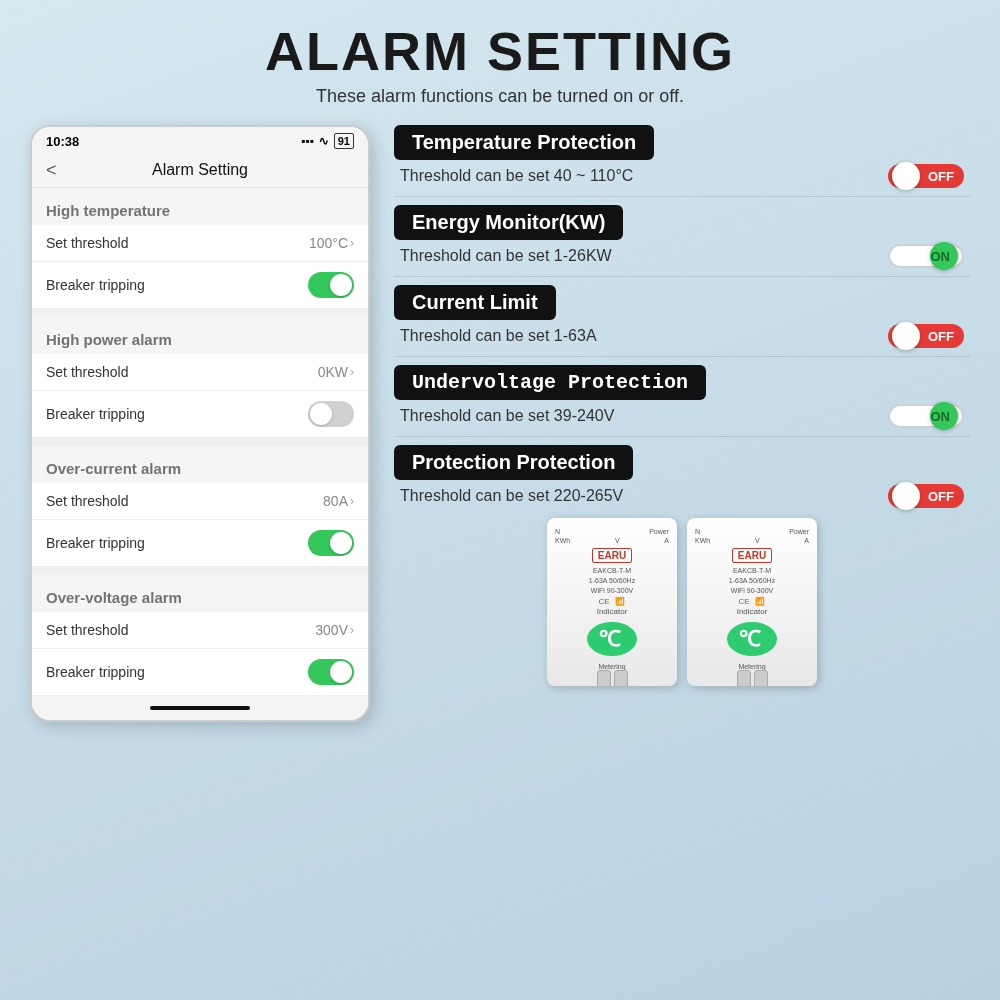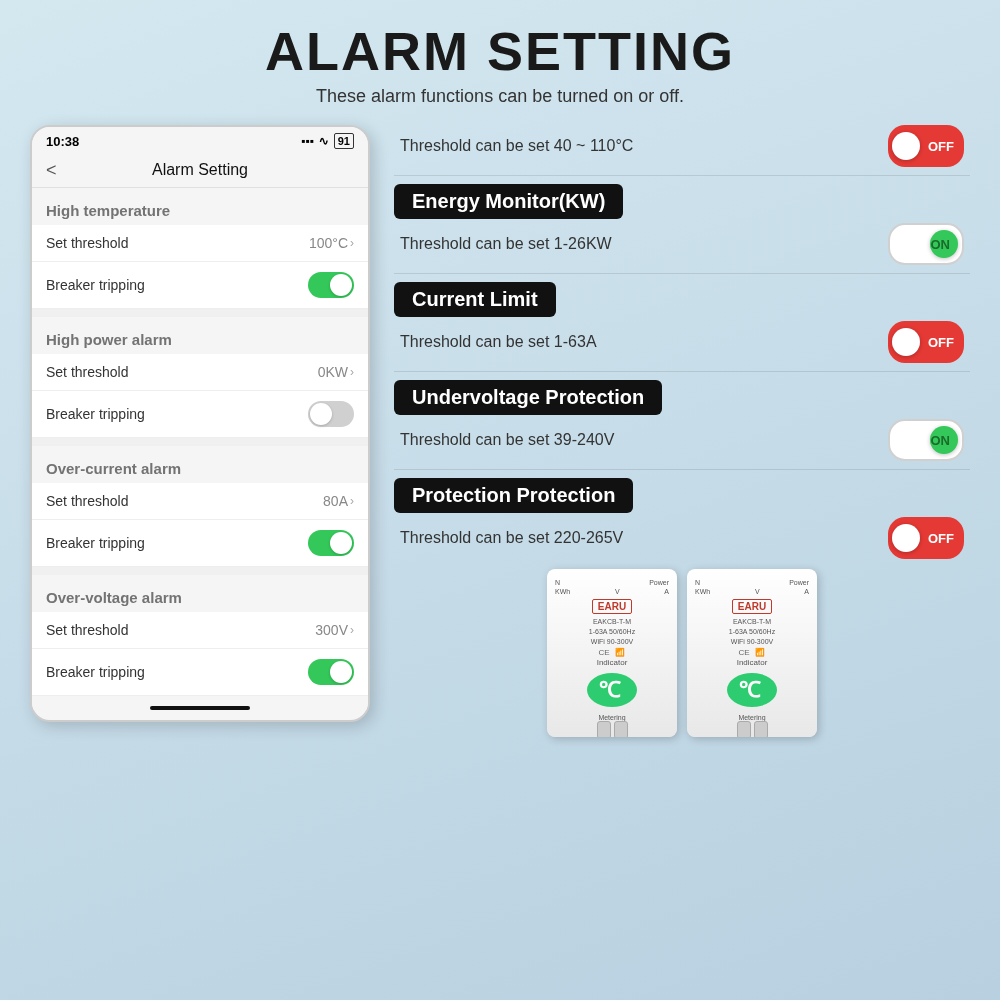--- a/index.html
+++ b/index.html
@@ -216,21 +216,21 @@
     }
 
     .feature-threshold {
       font-size: 16px;
       color: #333;
     }
 
     
     .big-toggle {
       width: 76px;
-      height: 42px;
+      height: 24px;
       border-radius: 17px;
       position: relative;
       display: flex;
       align-items: center;
       flex-shrink: 0;
     }
 
     .big-toggle.off-red {
       background: #e53935;
     }
@@ -439,20 +439,23 @@
           <div class="toggle on"></div>
         </div>
 
         <div class="bottom-bar"></div>
       </div>
     </div>
 
     <div class="right-panel">
 
       <div class="alarm-feature">
+        <div style="display:flex;align-items:center;gap:0;">
+          <span class="feature-label-bar">Temperature Protection</span>
+        </div>
         <div class="feature-row">
           <span class="feature-threshold">Threshold can be set  40 ~ 110°C</span>
           <div class="big-toggle off-red">
             <div class="knob"></div>
             <span class="toggle-text">OFF</span>
           </div>
         </div>
       </div>
 
       <div class="divider-line"></div>
@@ -481,21 +484,21 @@
           <div class="big-toggle off-red">
             <div class="knob"></div>
             <span class="toggle-text">OFF</span>
           </div>
         </div>
       </div>
 
       <div class="divider-line"></div>
 
       <div class="alarm-feature">
-        <div style="display:flex;align-items:center;">
+        <div style="display:flex;align-items:center;font-family:Liberation Mono, monospace;">
           <span class="feature-label-bar">Undervoltage Protection</span>
         </div>
         <div class="feature-row">
           <span class="feature-threshold">Threshold can be set  39-240V</span>
           <div class="big-toggle on-green">
             <div class="knob"></div>
             <span class="toggle-text">ON</span>
           </div>
         </div>
       </div>

